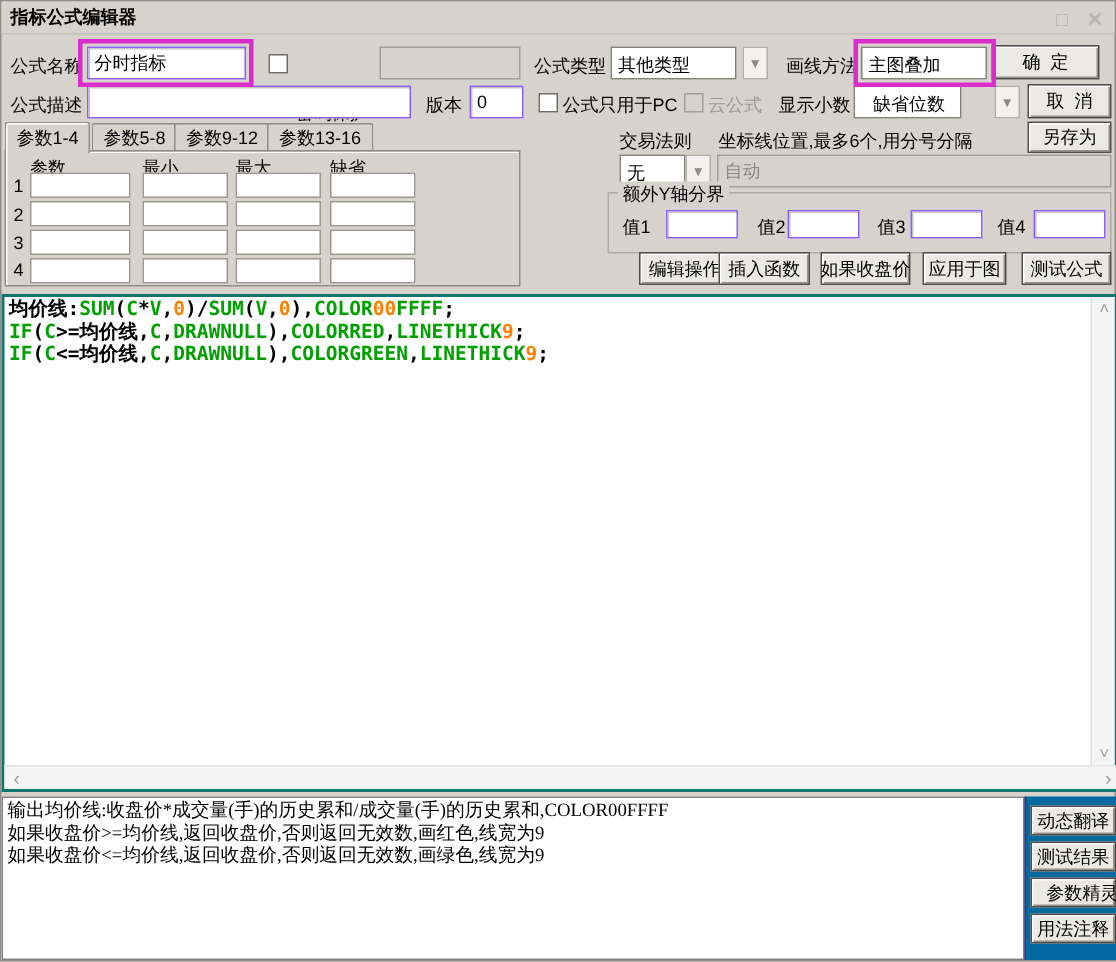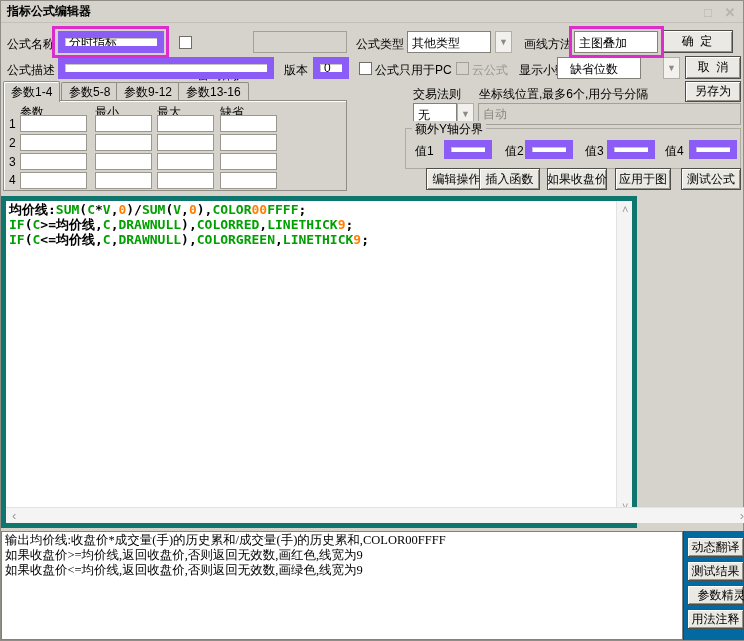--- a/index.html
+++ b/index.html
@@ -16,21 +16,21 @@
   
   .titlebar { position:absolute; left:0; top:0; width:742px; height:22px;
               background:#d6d3cc; border-bottom:1px solid #c3c0b8;
               display:flex; align-items:center; }
   .title { font-weight:bold; padding-left:6px; }
   .winbtns { position:absolute; right:4px; top:3px; display:flex; gap:4px; }
   .winbtn { width:18px; height:16px; display:flex; align-items:center; justify-content:center;
             color:#b7b4ac; font-size:13px; font-weight:bold; }
   
   .lbl { position:absolute; white-space:nowrap; }
-  .inp { position:absolute; height:22px; background:#fff; border:7px solid #8b5cf6;
+  .inp { position:absolute; height:22px; background:#fff; border:1px solid #8b5cf6;
          box-shadow: inset 1px 1px 0 #c9c6bf; padding:2px 4px; font-size:12px;
          font-family:"Liberation Sans",sans-serif; }
   .inp.dis { background:#d6d3cc; border:1px solid #a3a098; box-shadow:none; color:#8a877f; }
   .combo { position:absolute; height:22px; background:#fff; border:1px solid #838178;
            padding:3px 4px; white-space:nowrap; overflow:hidden; }
   .carrow { position:absolute; width:17px; height:22px; background:#f2f1ed;
             border:1px solid #b2afa7; color:#8d8a83; font-size:9px;
             display:flex; align-items:center; justify-content:center; }
   .btn { position:absolute; background:#ebe9e3; border:1px solid #4f4d48;
          box-shadow: inset 1px 1px 0 #ffffff, inset -1px -1px 0 #94918a;
@@ -46,22 +46,22 @@
   .tab.active { height:21px; z-index:5; box-shadow: inset 1px 1px 0 #fff; }
   
   .panel { position:absolute; left:2px; top:99px; width:344px; height:91px;
            border:1px solid #8f8d85; box-shadow: inset 1px 1px 0 #fff; background:#d6d3cc; }
   .pcell { position:absolute; height:17px; background:#fff; border:1px solid #9a978f; width:100%;}
   
   .gbox { position:absolute; left:404px; top:127px; width:336px; height:41px;
           border:1px solid #aeaba3; }
   .gbox-label { position:absolute; top:-8px; left:6px; background:#d6d3cc; padding:0 3px; }
   
-  .code { position:absolute; left:0; top:195px; width:636px; height:332px;
-          background:#fff; border:5px solid #0f766e; }
+  .code { position:absolute; left:0; top:195px; width:744px; height:332px;
+          background:#fff; border:2px solid #0f766e; }
   .code-text { position:absolute; left:3px; top:1px; font-family:"DejaVu Sans Mono", monospace;
                font-weight:bold; font-size:13px; line-height:15px; white-space:pre; }
   .tk-fn { color:#00a000; }
   .tk-num { color:#ff8000; }
   .tk-plain { color:#000; }
   .vscroll { position:absolute; right:0; top:0; width:16px; height:314px; background:#f4f4f4;
              border-left:1px solid #e2e2e2; }
   .hscroll { position:absolute; left:0; bottom:0; width:744px; height:16px; background:#f4f4f4;
              border-top:1px solid #e2e2e2; }
   .sarrow { position:absolute; color:#9b9b9b; font-size:11px; line-height:11px; }
@@ -107,21 +107,21 @@
 
   <span class="lbl" style="left:6px; top:61px;">公式描述</span>
   <input class="inp" style="left: 57px; top: 56px; width: 216px;" value="">
   <span class="lbl" style="left:283px; top:61px;">版本</span>
   <input class="inp" style="left: 312px; top: 56px; width: 36px;" value="0">
   <span class="chk" style="left:358px; top:61px;"></span>
   <span class="lbl" style="left:374px; top:61px;">公式只用于PC</span>
   <span class="chk dis" style="left:455px; top:61px;"></span>
   <span class="lbl" style="left:471px; top:61px; color:#9b988f;">云公式</span>
   <span class="lbl" style="left:518px; top:61px;">显示小数</span>
-  <div class="combo" style="left:556px; top:56px; width:84px;padding-left:12px;">缺省位数</div>
+  <div class="combo" style="left:568px; top:56px; width:72px;padding-left:12px;">缺省位数</div>
   <div class="carrow" style="left:662px; top:56px;">
       <span>▼</span>
     </div>
   <div class="btn" style="left:684px; top:55px; width:56px; height:23px;">取  消</div>
 
   <div class="tab active" style="left:2px; top:80px;">参数1-4</div>
   <div class="tab" style="left:60px; top:81px;">参数5-8</div>
   <div class="tab" style="left:115px; top:81px;">参数9-12</div>
   <div class="tab" style="left:177px; top:81px;">参数13-16</div>
 

